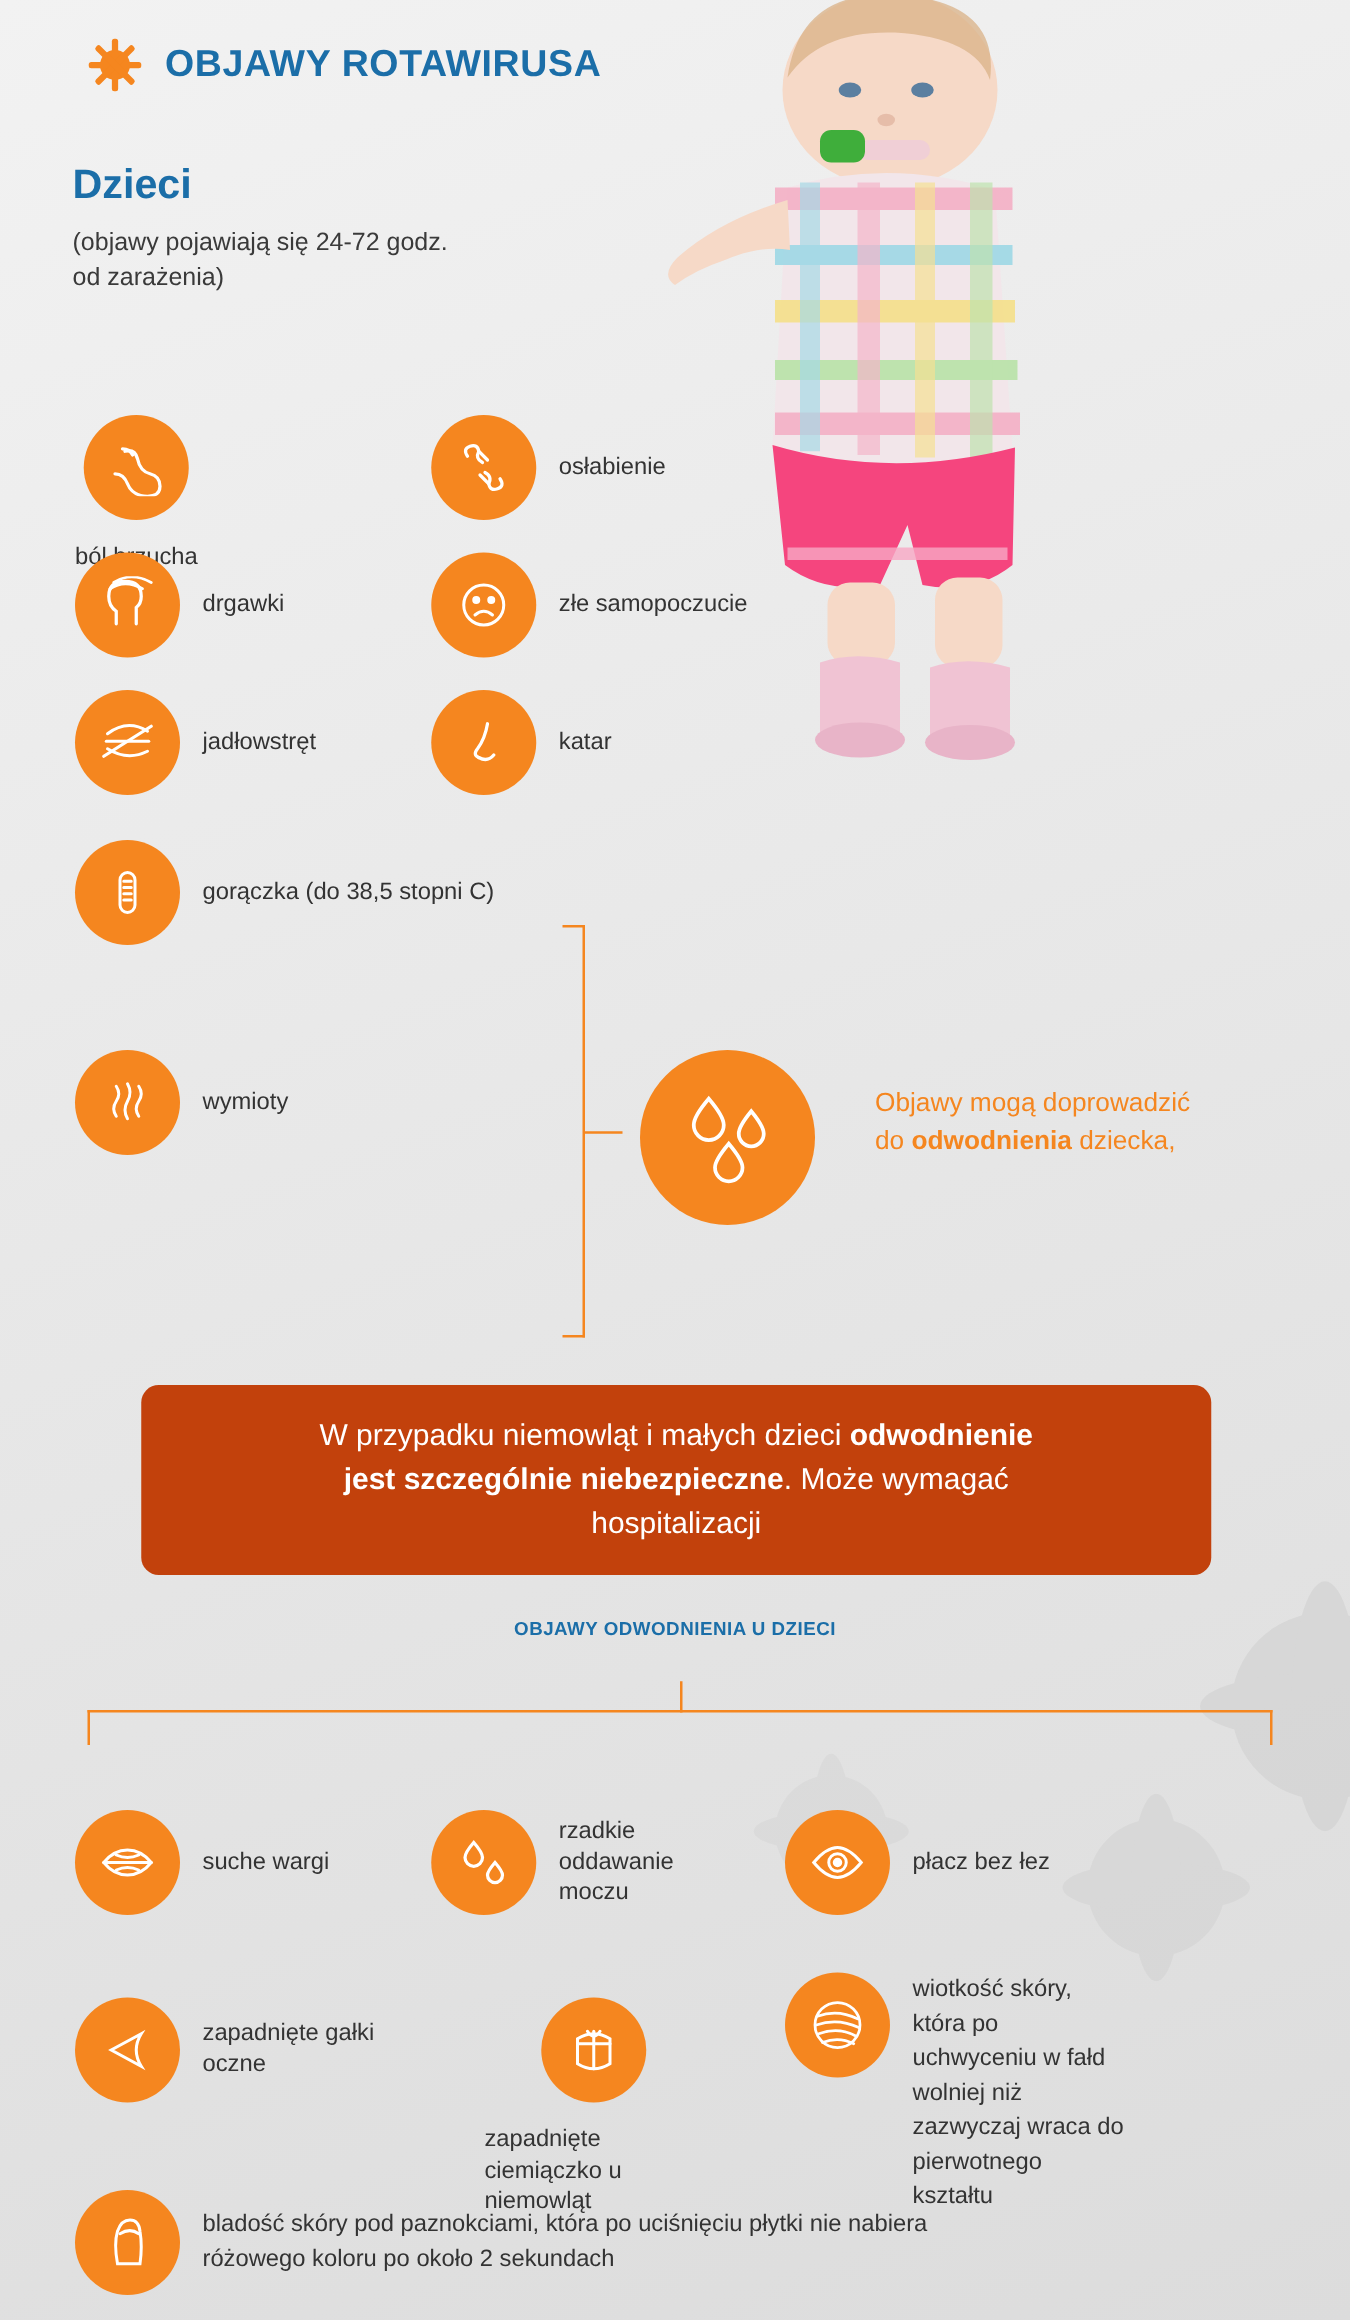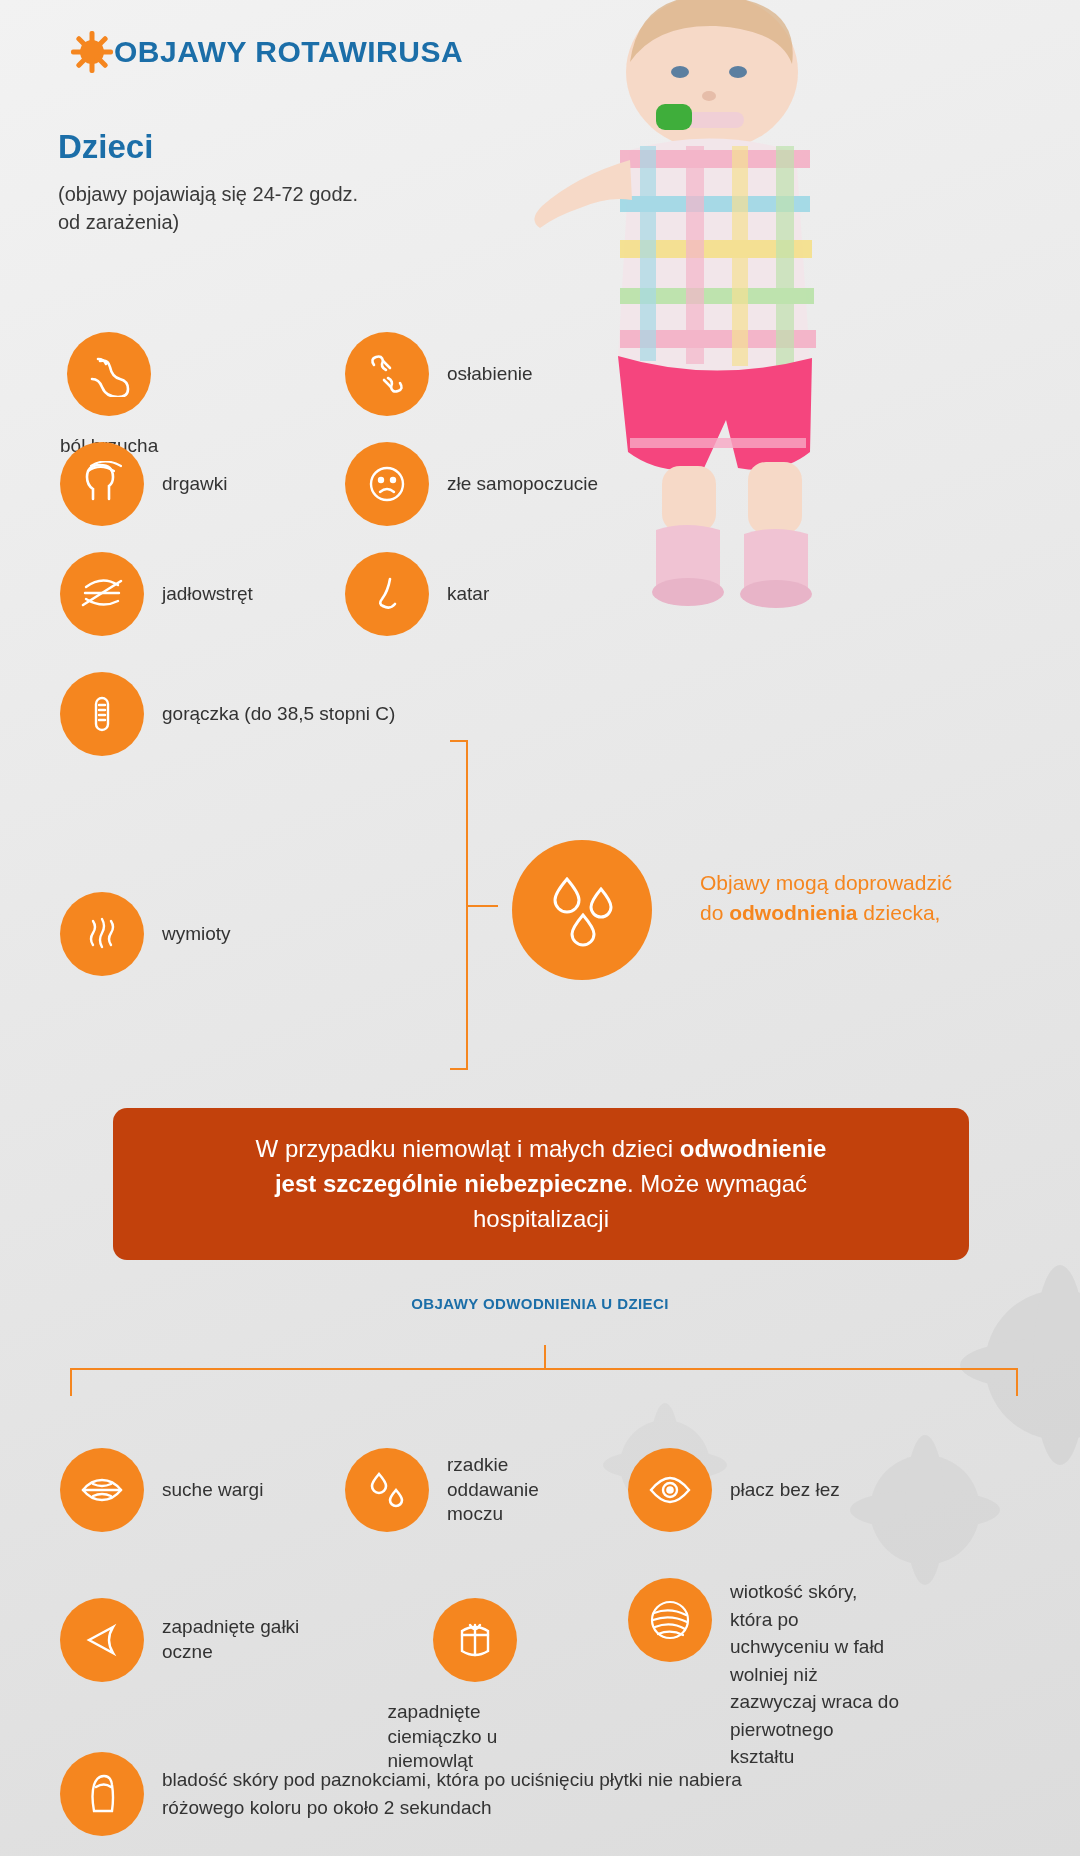--- a/index.html
+++ b/index.html
@@ -33,21 +33,21 @@
   #deco1::before { width: 200px; height: 54px; }
   #deco1::after { width: 54px; height: 200px; }
   #deco2 { width: 110px; height: 110px; right: 100px; top: 1455px; opacity:.45;}
   #deco2::before { width: 150px; height: 40px; }
   #deco2::after { width: 40px; height: 150px; }
   #deco3 { width: 90px; height: 90px; left: 620px; top: 1420px; opacity:.35;}
   #deco3::before { width: 124px; height: 32px; }
   #deco3::after { width: 32px; height: 124px; }
 
   
-  .header { position: absolute; left: 70px; top: 30px; display: flex; align-items: center; }
+  .header { position: absolute; left: 70px; top: 30px; display: flex; align-items: center; gap: 18px; }
   .header-icon { width: 44px; height: 44px; position: relative; flex: 0 0 auto; }
   .header-title {
     font-size: 30px; font-weight: bold; letter-spacing: .5px;
     color: #1b6ea8;
   }
 
   .section-dzieci { position: absolute; left: 58px; top: 128px; }
   .h-dzieci { font-size: 33px; font-weight: bold; color: #1b6ea8; }
   .sub-dzieci { margin-top: 14px; font-size: 20px; line-height: 1.4; color: #3a3a3a; }
 
@@ -241,21 +241,21 @@
     <span class="circle">
       <svg width="46" height="46" viewBox="0 0 46 46" fill="none" stroke="#fff" stroke-width="2.4" stroke-linecap="round">
         <rect x="17" y="7" width="12" height="32" rx="6"></rect>
         <path d="M20 14 h6 M20 19 h6 M20 24 h6 M20 29 h6"></path>
       </svg>
     </span>
     <span class="label">gorączka (do 38,5 stopni C)</span>
   </div>
 
 
-  <div class="item" style="left:60px; top:892px;text-align:center;">
+  <div class="item" style="left:60px; top:840px;text-align:center;">
     <span class="circle">
       <svg width="46" height="46" viewBox="0 0 46 46" fill="none" stroke="#fff" stroke-width="2.4" stroke-linecap="round">
         <path d="M14 10 q4 6 0 12 q-4 6 0 12"></path>
         <path d="M23 8 q4 7 0 14 q-4 7 0 14"></path>
         <path d="M32 10 q4 6 0 12 q-4 6 0 12"></path>
       </svg>
     </span>
     <span class="label">wymioty</span>
   </div>
 

